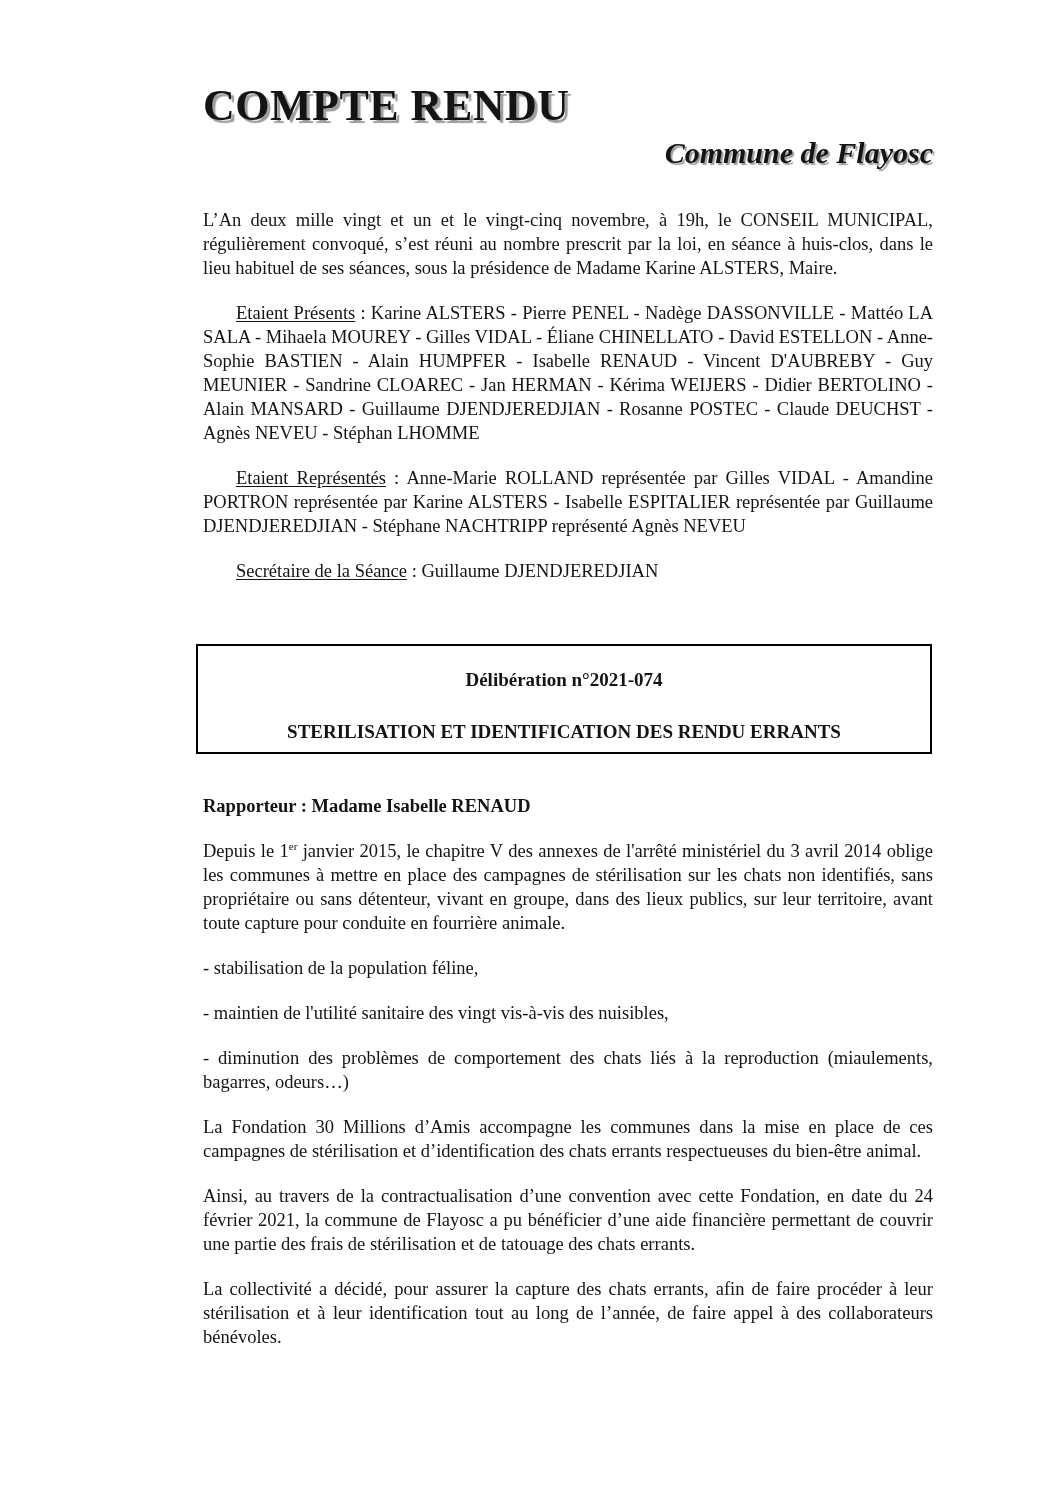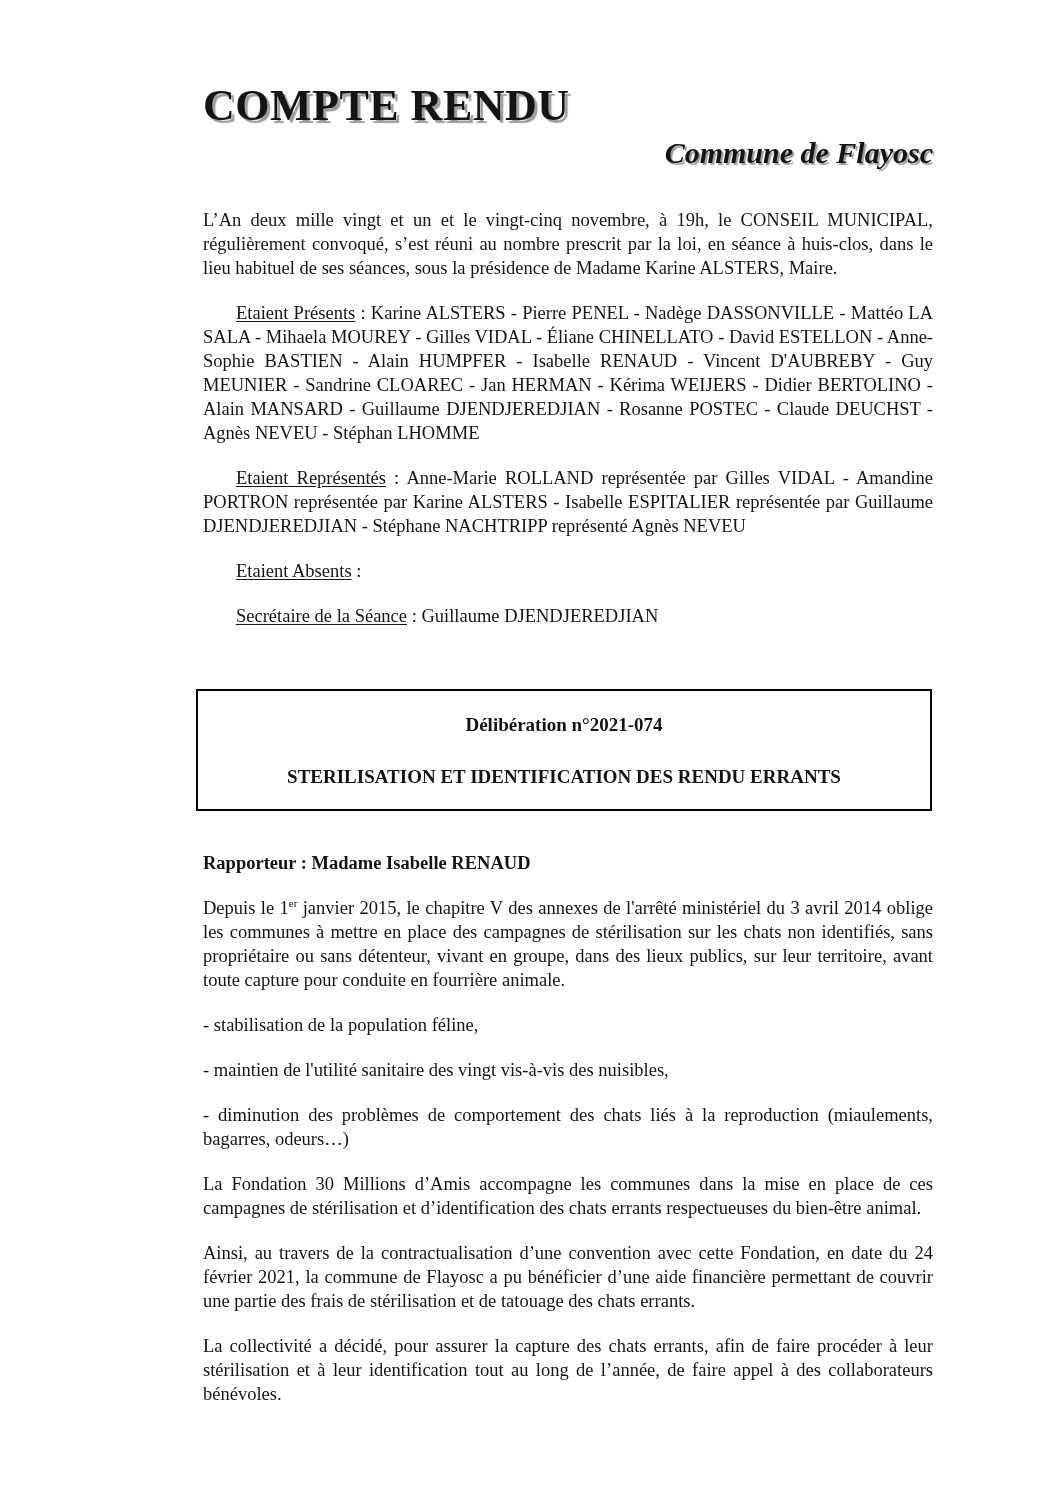--- a/index.html
+++ b/index.html
@@ -51,21 +51,21 @@
   }
   .delib-box {
     box-sizing: border-box;
     width: 736px;
     margin: 61px 0 0 -7px;
     border: 2px solid #000000;
     text-align: center;
     font-weight: bold;
     font-size: 19px;
     line-height: 24px;
-    padding: 22px 12px 20px 12px;
+    padding: 22px 12px 8px 12px;
   }
   .delib-number { margin: 0 0 28px 0; }
   .delib-title { margin: 0; }
   .rapporteur {
     font-weight: bold;
     font-size: 18.5px;
     line-height: 24px;
     margin: 40px 0 0 0;
     text-align: left;
   }
@@ -83,21 +83,20 @@
 
     <h1 class="doc-title">COMPTE RENDU</h1>
     <div class="doc-subtitle">Commune de Flayosc</div>
 
     <p class="body first">L’An deux mille vingt et un et le vingt-cinq novembre, à 19h, le CONSEIL MUNICIPAL, régulièrement convoqué, s’est réuni au nombre prescrit par la loi, en séance à huis-clos, dans le lieu habituel de ses séances, sous la présidence de Madame Karine ALSTERS, Maire.</p>
 
     <p class="body"><span class="label">Etaient Présents</span><span> : </span><span>Karine ALSTERS - Pierre PENEL - Nadège DASSONVILLE - Mattéo LA SALA - Mihaela MOUREY - Gilles VIDAL - Éliane CHINELLATO - David ESTELLON - Anne-Sophie BASTIEN - Alain HUMPFER - Isabelle RENAUD - Vincent D'AUBREBY - Guy MEUNIER - Sandrine CLOAREC - Jan HERMAN - Kérima WEIJERS - Didier BERTOLINO - Alain MANSARD - Guillaume DJENDJEREDJIAN - Rosanne POSTEC - Claude DEUCHST - Agnès NEVEU - Stéphan LHOMME</span></p>
 
     <p class="body"><span class="label">Etaient Représentés</span><span> : </span><span>Anne-Marie ROLLAND représentée par Gilles VIDAL - Amandine PORTRON représentée par Karine ALSTERS - Isabelle ESPITALIER représentée par Guillaume DJENDJEREDJIAN - Stéphane NACHTRIPP représenté Agnès NEVEU</span></p>
 
-    <p class="body"><span class="label">Etaient Absents</span><span> :</span><span></span></p>
 
     <p class="body"><span class="label">Secrétaire de la Séance</span><span> : </span><span>Guillaume DJENDJEREDJIAN</span></p>
 
     <div class="delib-box">
       <p class="delib-number">Délibération n°2021-074</p>
       <p class="delib-title">STERILISATION ET IDENTIFICATION DES RENDU ERRANTS</p>
     </div>
 
     <p class="rapporteur">Rapporteur : Madame Isabelle RENAUD</p>
 

